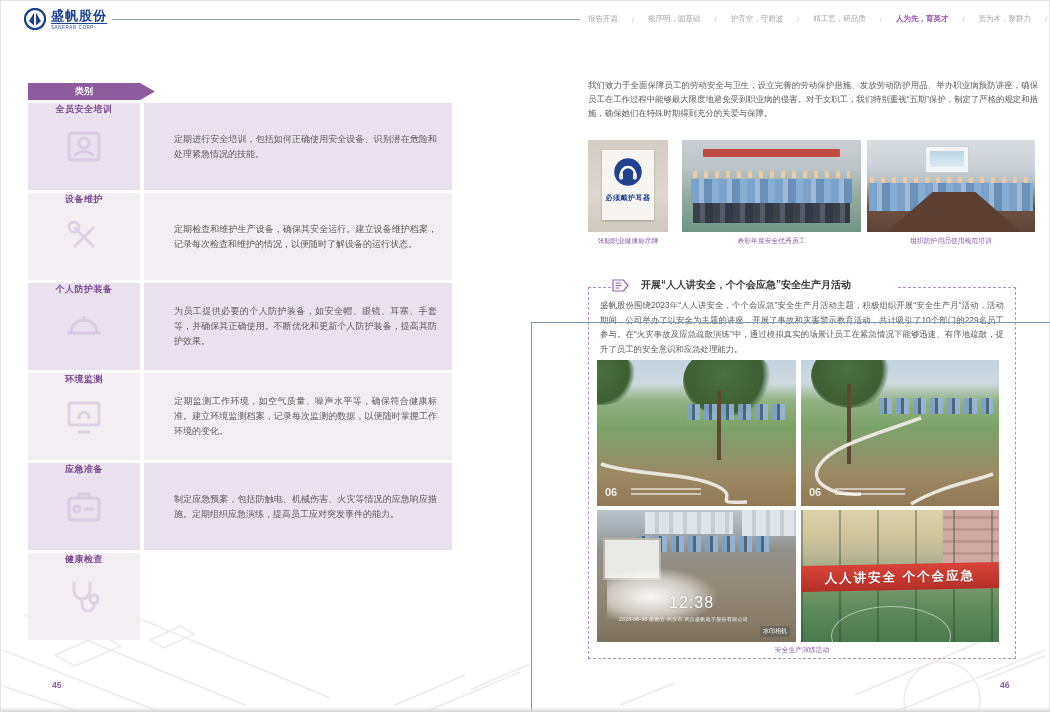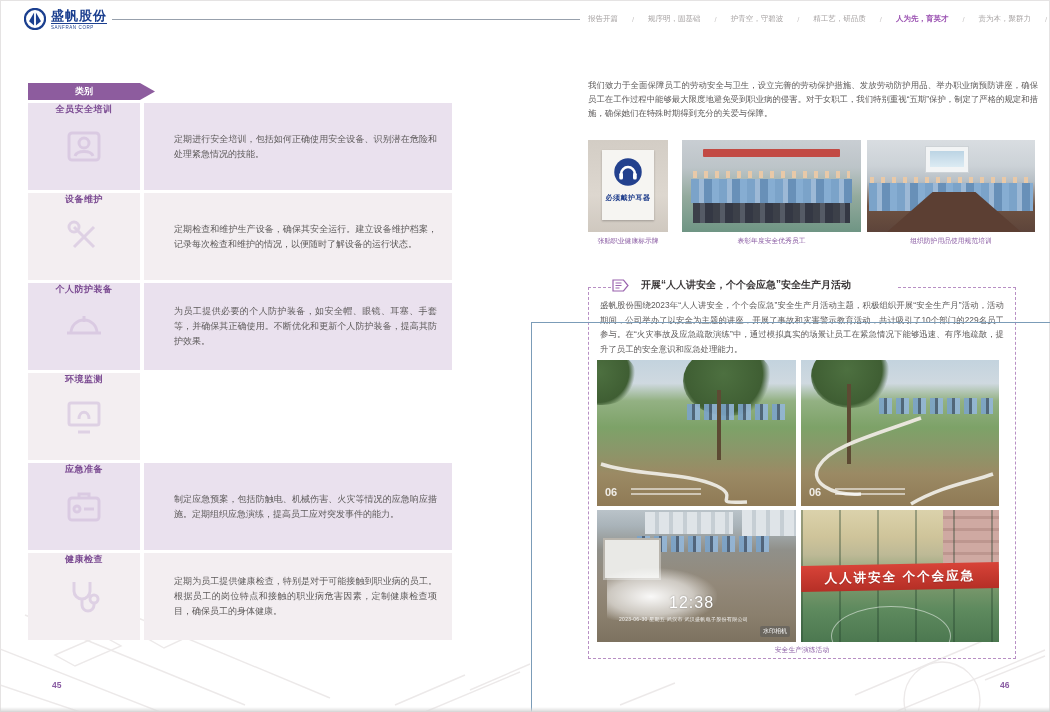--- a/index.html
+++ b/index.html
@@ -229,20 +229,21 @@
       <div class="cell-label">
         <svg class="row-icon" width="46" height="46" viewBox="0 0 46 46">
           <g stroke="#cbb5d8" stroke-width="3" fill="none">
             <rect x="8" y="9" width="30" height="22" rx="2"></rect>
               <path d="M17 38 h12"></path>
               <path d="M18 25 c0 -9 10 -9 10 0"></path>
           </g>
         </svg>
         <span class="row-label">环境监测</span>
       </div>
+      <div class="cell-text">定期监测工作环境，如空气质量、噪声水平等，确保符合健康标准。建立环境监测档案，记录每次监测的数据，以便随时掌握工作环境的变化。</div>
     </div>
 
     <div class="trow odd">
       <div class="cell-label">
         <svg class="row-icon" width="46" height="46" viewBox="0 0 46 46">
           <g stroke="#cbb5d8" stroke-width="3" fill="none">
             <rect x="8" y="14" width="30" height="22" rx="3"></rect>
               <path d="M18 14 v-4 h10 v4"></path>
             <circle cx="16" cy="25" r="3"></circle>
               <path d="M23 25 h10"></path>
@@ -257,21 +258,20 @@
       <div class="cell-label">
         <svg class="row-icon" width="46" height="46" viewBox="0 0 46 46">
           <g stroke="#cbb5d8" stroke-width="3" fill="none">
             <path d="M13 8 v9 a8 8 0 0 0 16 0 V8"></path>
               <path d="M21 25 v6 a6 6 0 0 0 12 0 v-2"></path>
               <circle cx="33" cy="25" r="4"></circle>
           </g>
         </svg>
         <span class="row-label">健康检查</span>
       </div>
-      <div class="cell-text">定期为员工提供健康检查，特别是对于可能接触到职业病的员工。根据员工的岗位特点和接触的职业病危害因素，定制健康检查项目，确保员工的身体健康。</div>
     </div>
   </div>
 
   <div class="pagenum pn-left">45</div>
 
   <p class="intro">我们致力于全面保障员工的劳动安全与卫生，设立完善的劳动保护措施、发放劳动防护用品、举办职业病预防讲座，确保员工在工作过程中能够最大限度地避免受到职业病的侵害。对于女职工，我们特别重视“五期”保护，制定了严格的规定和措施，确保她们在特殊时期得到充分的关爱与保障。</p>
 
   <div class="photo ph-sign">
     <div class="sign-board">
       <svg width="30" height="30" viewBox="0 0 24 24">

